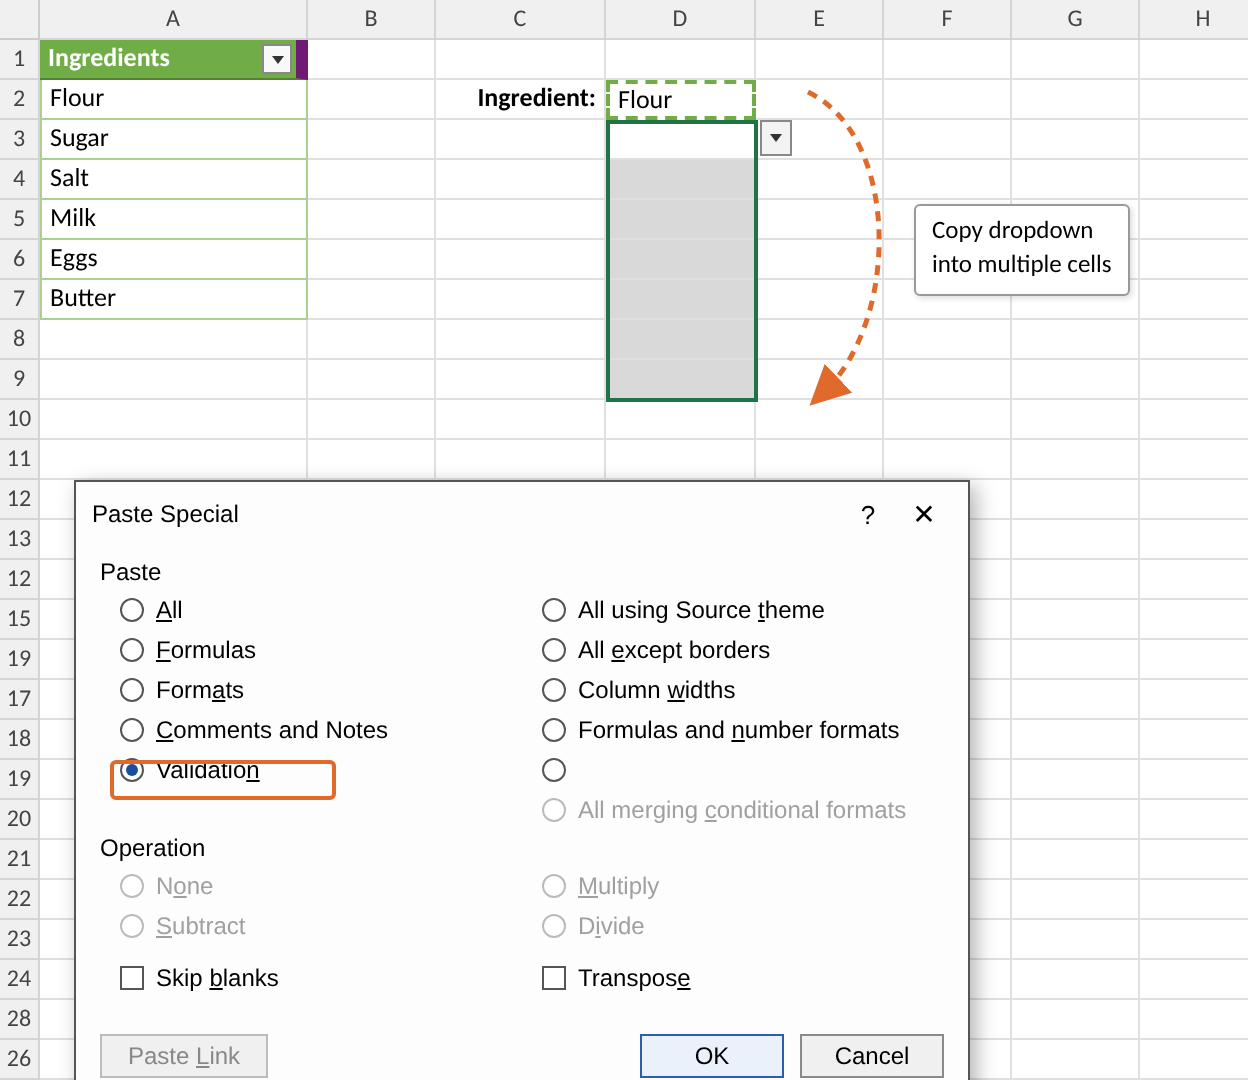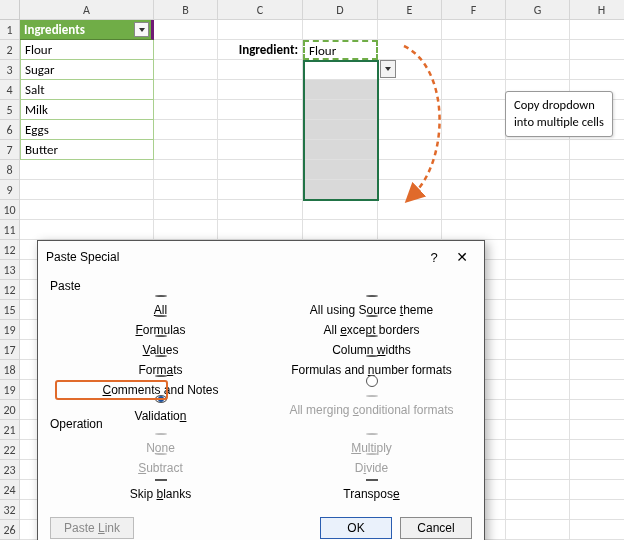--- a/index.html
+++ b/index.html
@@ -43,21 +43,21 @@
     display: flex;
     align-items: center;
     overflow: hidden;
     white-space: nowrap;
     position: relative;
   }
   .thead-cell {
     background: #70ad47;
     color: #fff;
     font-weight: bold;
-    border-right: 3px solid #701a75;
+    border-right: 6px solid #701a75;
     border-bottom: 1px solid #548235;
   }
   .filter-btn {
     position: absolute; right: 2px; top: 2px;
     width: 15px; height: 15px;
     background: #f8f8f8;
     border: 1px solid #888;
     display: flex; align-items: center; justify-content: center;
   }
   .filter-btn::after {
@@ -128,21 +128,20 @@
   .dlg-help { width: 28px; text-align: center; font-size: 13px; }
   .dlg-close { width: 28px; text-align: center; font-size: 14px; }
   .dlg-body { padding: 4px 12px 10px 12px; }
   .section-label { margin: 2px 0 2px 0; }
   .radio-cols { display: flex; }
   .radio-col { flex: 1; }
   .radio-row, .check-row {
     display: flex; align-items: center;
     height: 20px; gap: 6px;
     padding-left: 10px;
-    flex-direction: column;
   }
   .radio-row.disabled, .check-row.disabled { color: #a0a0a0; }
   .radio {
     width: 12px; height: 12px; border-radius: 50%;
     border: 1px solid #555; display:inline-flex;align-items:center;justify-content:center;
     background:#fff;
   }
   .radio.disabled { border-color:#bbb; }
   .radio.checked::after {
     content:""; width:6px;height:6px;border-radius:50%;background:#1a4f9c;
@@ -395,21 +394,21 @@
     <div class="cell"></div>
     <div class="rowhdr">24</div>
     <div class="cell"></div>
     <div class="cell"></div>
     <div class="cell"></div>
     <div class="cell"></div>
     <div class="cell"></div>
     <div class="cell"></div>
     <div class="cell"></div>
     <div class="cell"></div>
-    <div class="rowhdr">32</div>
+    <div class="rowhdr">28</div>
     <div class="cell"></div>
     <div class="cell"></div>
     <div class="cell"></div>
     <div class="cell"></div>
     <div class="cell"></div>
     <div class="cell"></div>
     <div class="cell"></div>
     <div class="cell"></div>
     <div class="rowhdr">26</div>
     <div class="cell"></div>
@@ -418,21 +417,21 @@
     <div class="cell"></div>
     <div class="cell"></div>
     <div class="cell"></div>
     <div class="cell"></div>
     <div class="cell"></div>
   </div>
 
 <div class="sel-outline" style="left:303px;top:60px;width:76px;height:141px;"></div>
 <div class="dd-btn" style="left:380px;top:60px;"></div>
 
-<div class="callout" style="left:457px;top:91px;margin-left:48px;">
+<div class="callout" style="left:457px;top:102px;">
   <div>Copy dropdown</div>
   <div>into multiple cells</div>
 </div>
 
 <svg class="arrow-svg" style="left:398px;top:40px;" width="70" height="170">
   <defs>
     <marker id="ah" markerWidth="8" markerHeight="8" refX="4" refY="4" orient="auto">
       <path d="M0,0 L8,4 L0,8 Z" fill="#e06a2b"></path>
     </marker>
   </defs>
@@ -450,24 +449,20 @@
     <div class="section-label">Paste</div>
     <div class="radio-cols" id="paste-cols">
         <div class="radio-col">
           <div class="radio-row">
             <span class="radio"></span>
             <span class="label"><span class="ul">A</span>ll</span>
           </div>
           <div class="radio-row">
             <span class="radio"></span>
             <span class="label"><span class="ul">F</span>ormulas</span>
-          </div>
-          <div class="radio-row">
-            <span class="radio"></span>
-            <span class="label"><span class="ul">V</span>alues</span>
           </div>
           <div class="radio-row">
             <span class="radio"></span>
             <span class="label">Form<span class="ul">a</span>ts</span>
           </div>
           <div class="radio-row">
             <span class="radio"></span>
             <span class="label"><span class="ul">C</span>omments and Notes</span>
           </div>
           <div class="radio-row">

